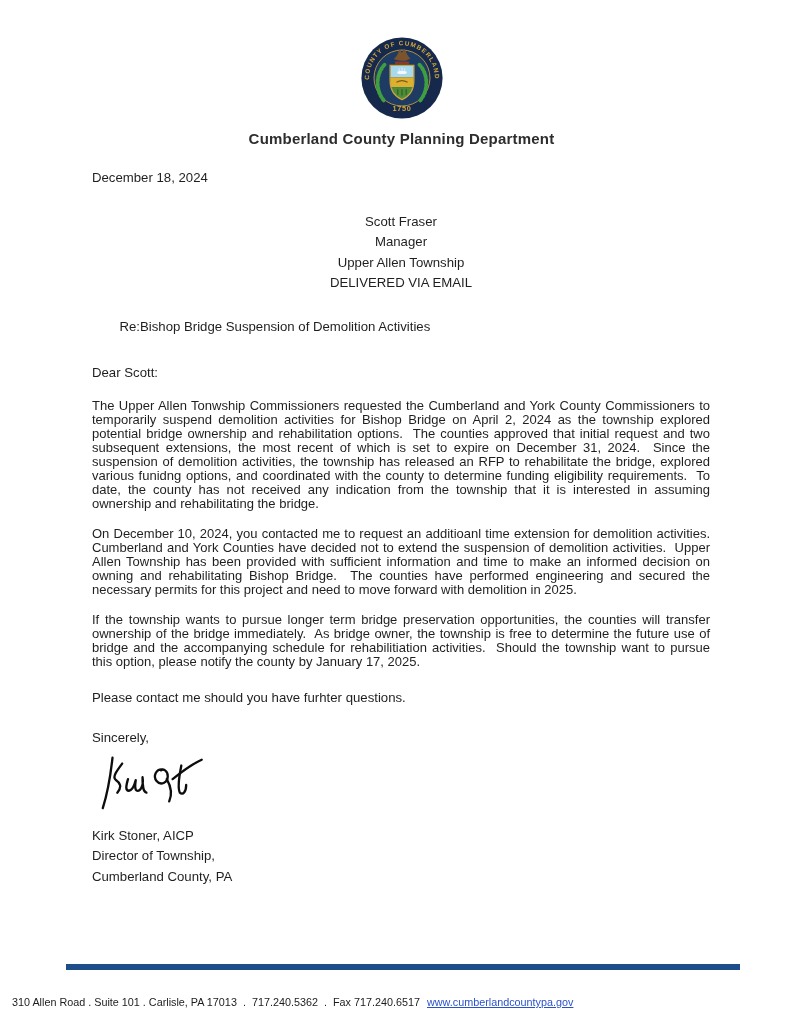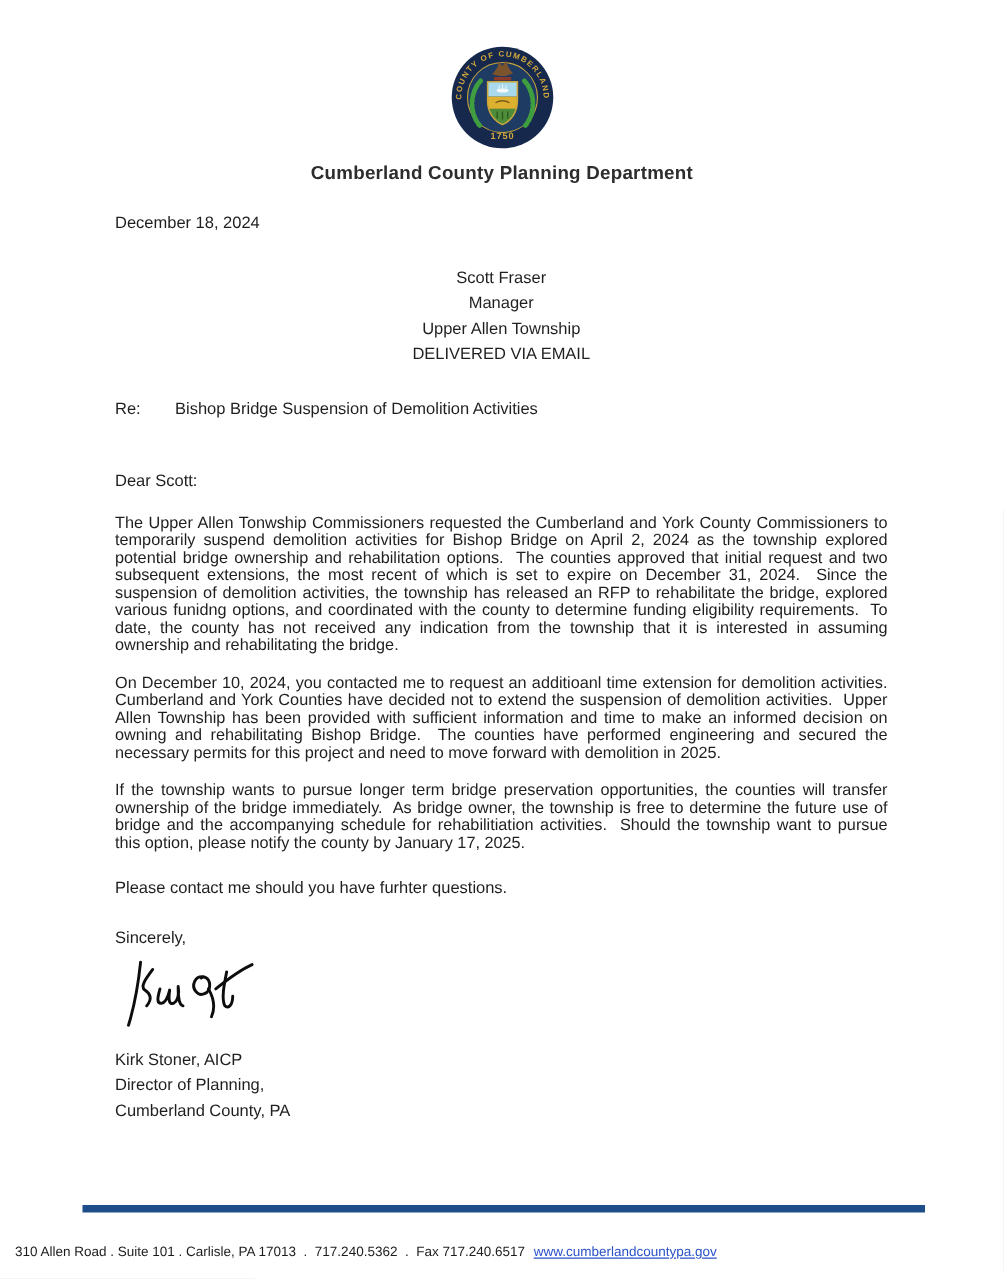--- a/index.html
+++ b/index.html
@@ -29,22 +29,22 @@
     color: #2d2d2d;
   }
   .content {
     margin: 0 93px 0 92px;
     font-size: 13.2px;
     line-height: 18.5px;
   }
   .date-line { margin: 22px 0 0 0; }
   .recipient-block { margin: 24px 0 0 0; line-height: 20.5px; text-align: center; }
   .re-line { margin: 24px 0 0 0; }
-  .re-label { display: inline-block; width: 48px; }
-  .salutation { margin: 40px 0 0 0; }
+  .re-label { display: inline-block; width: 48px; text-align: right; }
+  .salutation { margin: 28px 0 0 0; }
   .body-para {
     margin: 16px 0 0 0;
     text-align: justify;
     white-space: pre-wrap;
     font-size: 13px;
     line-height: 14px;
   }
   .closing-note { margin: 20px 0 0 0; }
   .valediction { margin: 22px 0 0 0; }
   .signature { margin: 2px 0 0 4px; height: 64px; }
@@ -156,21 +156,21 @@
           <path d="M69,20 C62,19 58.5,27 62.5,32 C66.5,37 74,34 74,27 C74,21 69,19 67,21"></path>
           <path d="M73,30 C77,37 79,45 75.5,53"></path>
           <path d="M88,16 C86,26 83.5,38 86.5,44 C89.5,47 93,43 93,36"></path>
           <path d="M79,30 C89,22 100,14 109,10"></path>
         </g>
       </svg>
     </div>
 
     <div class="signer-block">
       <div>Kirk Stoner, AICP</div>
-      <div>Director of Planning,</div>
+      <div>Director of Township,</div>
       <div>Cumberland County, PA</div>
     </div>
   </div>
 
   <div class="footer-rule"></div>
   <div class="footer-text">
     <span>310 Allen Road . Suite 101 . Carlisle, PA 17013  .  717.240.5362  .  Fax 717.240.6517</span><a class="footer-link">www.cumberlandcountypa.gov</a>
   </div>
 
 </div>

